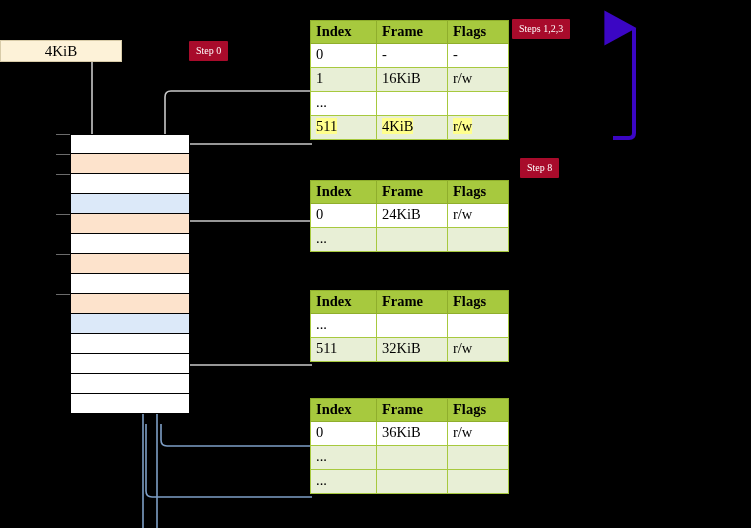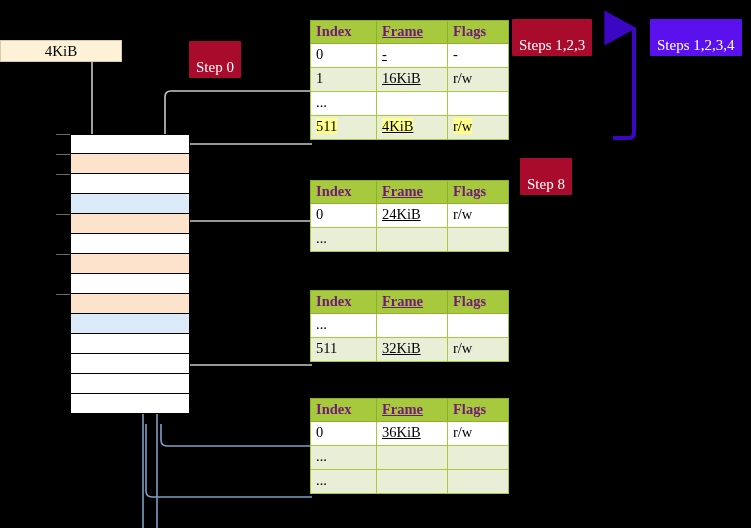--- a/index.html
+++ b/index.html
@@ -21,23 +21,23 @@
     color:#000;
     font-size:15px;
     text-align:center;
     line-height:20px;
   }
 
   
   .badge{
     position:absolute;
     color:#ffffff;
-    font-size:15px;
+    font-size:10px;
     line-height:17px;
-    padding:18px 7px 2px 7px;
+    padding:1px 7px 2px 7px;
     white-space:nowrap;
     border-radius:1px;
   }
   .badge-red{background:#a80b2b;}
   .badge-blue{background:#5b10ee;}
 
   
   .memcol{position:absolute;left:70px;top:134px;width:120px;height:282px;}
   .memrow{
     position:absolute;left:0;width:120px;height:20px;
@@ -53,39 +53,39 @@
 
   
   .ptable{
     position:absolute;
     border-collapse:collapse;
     background:#ffffff;
     font-size:14.5px;
   }
   .ptable th{
     background:#a7c93e;
-    color:#701a75;
+    color:#000000;
     font-weight:bold;
     text-align:left;
     padding:2px 5px 3px 5px;
     border:1px solid #8fae2c;
     font-size:14.5px;
   }
   .ptable td{
     border:1px solid #a7c93e;
     padding:2px 5px 3px 5px;
     height:18px;
     vertical-align:top;
     color:#000;
   }
   .ptable td.w{background:#ffffff;}
   .ptable td.g{background:#e8efd6;}
   .hl{background:#ffff8d;}
   .col-i{width:55px;}
-  .col-f{width:60px;text-decoration:underline;}
+  .col-f{width:60px;}
   .col-g{width:50px;margin-left:32px;}
 </style>
 </head>
 <body>
 
 <div class="stage">
 
   <svg class="wires" viewBox="0 0 751 528">
     <defs>
       <marker id="ag" markerWidth="9" markerHeight="9" refX="4.5" refY="7.4" orient="auto">
@@ -146,23 +146,20 @@
   </div>
 
   <div class="badge badge-red" style="left:189px;top:41px;">
     <span>Step 0</span>
   </div>
 
   <div class="badge badge-red" style="left:512px;top:19px;">
     <span>Steps 1,2,3</span>
   </div>
 
-  <div class="badge badge-blue" style="left:650px;top:19px;">
-    <span>Steps 1,2,3,4</span>
-  </div>
 
   <div class="badge badge-red" style="left:520px;top:158px;">
     <span>Step 8</span>
   </div>
 
   <div class="memcol" id="memcol">
       <div class="memrow m-white first" style="top: 0px;"></div>
       <div class="tick" style="top: 0px;"></div>
       <div class="memrow m-orange" style="top: 20px;"></div>
       <div class="tick" style="top: 20px;"></div>

